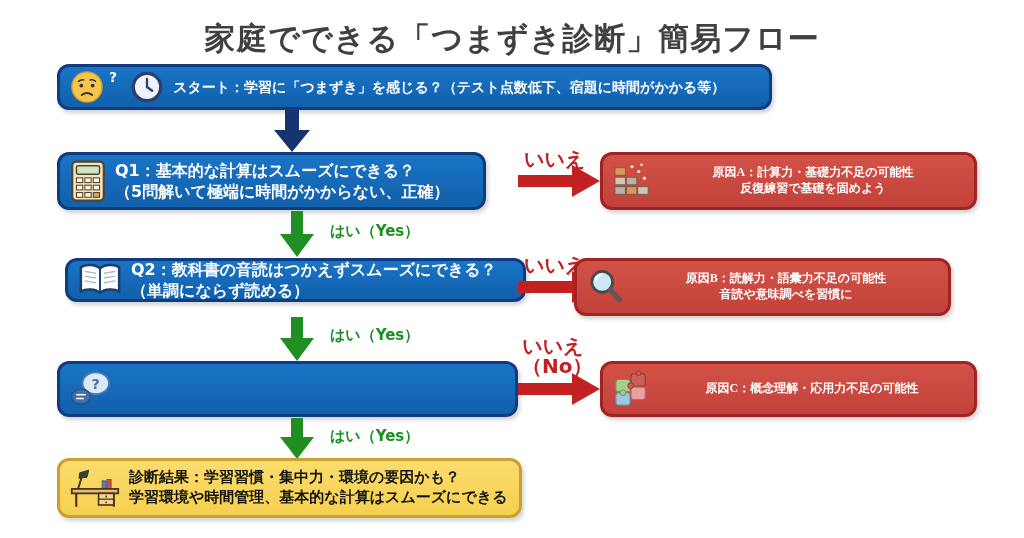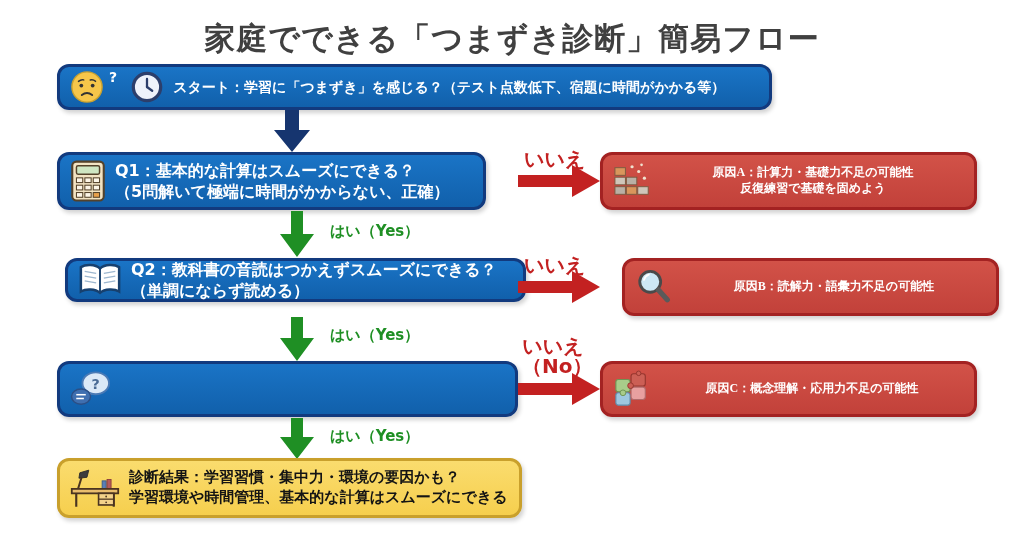--- a/index.html
+++ b/index.html
@@ -143,30 +143,31 @@
     </span>
   </div>
 
   <span class="lbl no-lbl" style="left:524px;top:252px;">いいえ</span>
   <div class="arrow" style="left:518px;top:270px;">
     <svg width="82" height="34" viewBox="0 0 82 34">
         <polygon points="0,11 54,11 54,1 82,17 54,33 54,23 0,23" fill="#c32121"></polygon>
       </svg>
   </div>
 
-  <div class="box redbox" style="left:622px;top:258px;width:377px;height:58px;">
+  <div class="box redbox" style="left:574px;top:258px;width:377px;height:58px;">
     <span class="icon">
       <svg width="38" height="38" viewBox="0 0 40 40">
         <circle cx="16" cy="14.5" r="11" fill="#cde8f5" stroke="#4a4a4a" stroke-width="3"></circle>
         <path d="M9.5 12.5 q1 -4 5 -5.5" stroke="#ffffff" fill="none" stroke-width="2" stroke-linecap="round"></path>
         <line x1="24.5" y1="23" x2="34" y2="33.5" stroke="#5a5a5a" stroke-width="5.5" stroke-linecap="round"></line>
       </svg>
     </span>
     <span class="txt cause-txt">
       <span class="l1">原因B：読解力・語彙力不足の可能性</span><br>
+      <span class="l2">音読や意味調べを習慣に</span>
     </span>
   </div>
 
   <div class="arrow" style="left:277px;top:317px;">
     <svg width="40" height="44" viewBox="0 0 40 44">
         <polygon points="14,0 26,0 26,21 37,21 20,44 3,21 14,21" fill="#1f8f24"></polygon>
       </svg>
   </div>
   <span class="lbl yes-lbl" style="left:330px;top:326px;">はい（Yes）</span>
 

